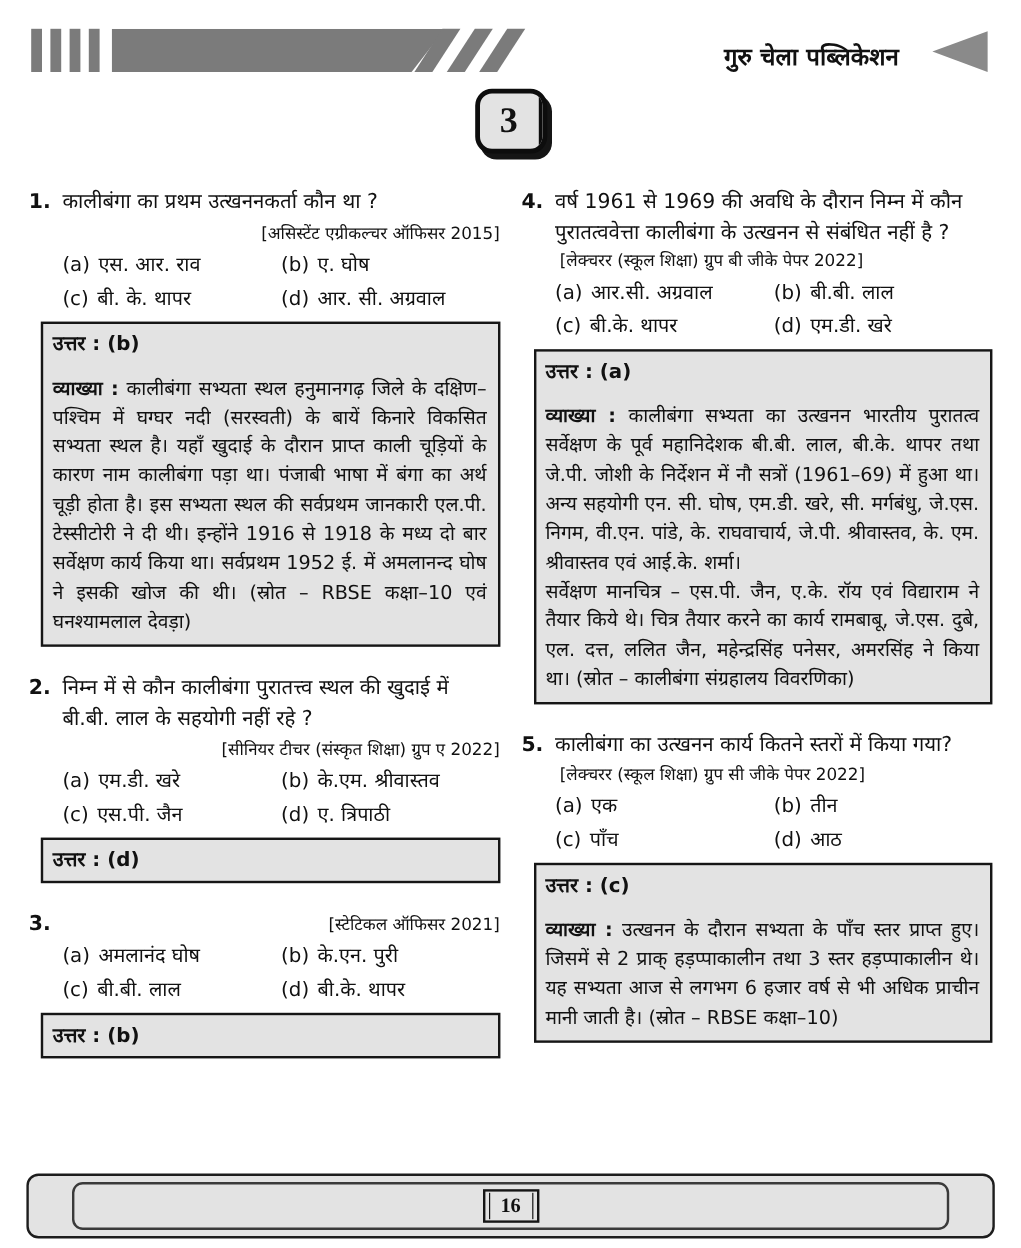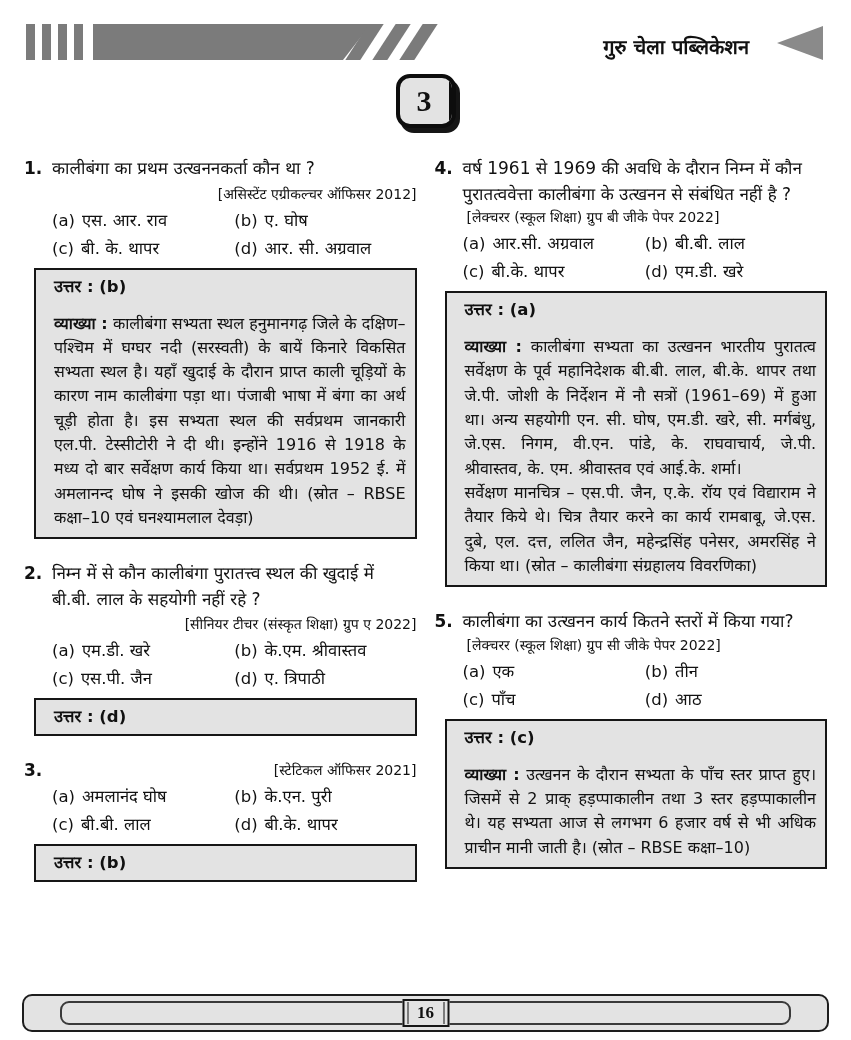--- a/index.html
+++ b/index.html
@@ -86,38 +86,38 @@
     row-gap: 5px;
     margin-top: 5px;
     font-size: 16.5px;
   }
   .option { display: flex; gap: 7px; align-items: baseline; }
   .opt-label { flex-shrink: 0; }
 
   .answer-box {
     border: 2px solid #161616;
     background: #e3e3e3;
-    padding: 4px 9px 7px 18px;
+    padding: 4px 9px 7px 8px;
     margin: 9px 0 0 10px;
   }
   .answer-line { font-weight: bold; font-size: 16.5px; }
   .explanation {
     font-size: 16px;
     line-height: 1.52;
     text-align: justify;
     margin-top: 15px;
   }
   .expl-label { font-weight: bold; }
   .expl-text { white-space: pre-line; }
 
   
   .footer {
     position: absolute;
     left: 22px; right: 22px; bottom: 8px;
-    height: 38px;
+    height: 54px;
     background: #e3e3e3;
     border: 2px solid #1d1d1d;
     border-radius: 10px;
   }
   .footer-inner {
     position: absolute;
     left: 36px; right: 36px; top: 5px; bottom: 5px;
     border: 2px solid #3a3a3a;
     border-radius: 9px;
   }
@@ -166,21 +166,21 @@
   </div>
 </div>
 
 <div class="columns">
   <div class="col" id="col-left">
       <article class="question">
     <div class="q-row">
       <span class="q-num">1.</span>
       <div class="q-content">
         <span class="q-text">कालीबंगा का प्रथम उत्खननकर्ता कौन था ?</span>
-        <div class="q-source-line">[असिस्टेंट एग्रीकल्चर ऑफिसर 2012]</div>
+        <div class="q-source-line">[असिस्टेंट एग्रीकल्चर ऑफिसर 2015]</div>
         <div class="options">
               <div class="option">
                 <span class="opt-label">(a)</span>
                 <span class="opt-text">एस. आर. राव</span>
               </div>
               <div class="option">
                 <span class="opt-label">(b)</span>
                 <span class="opt-text">ए. घोष</span>
               </div>
               <div class="option">

